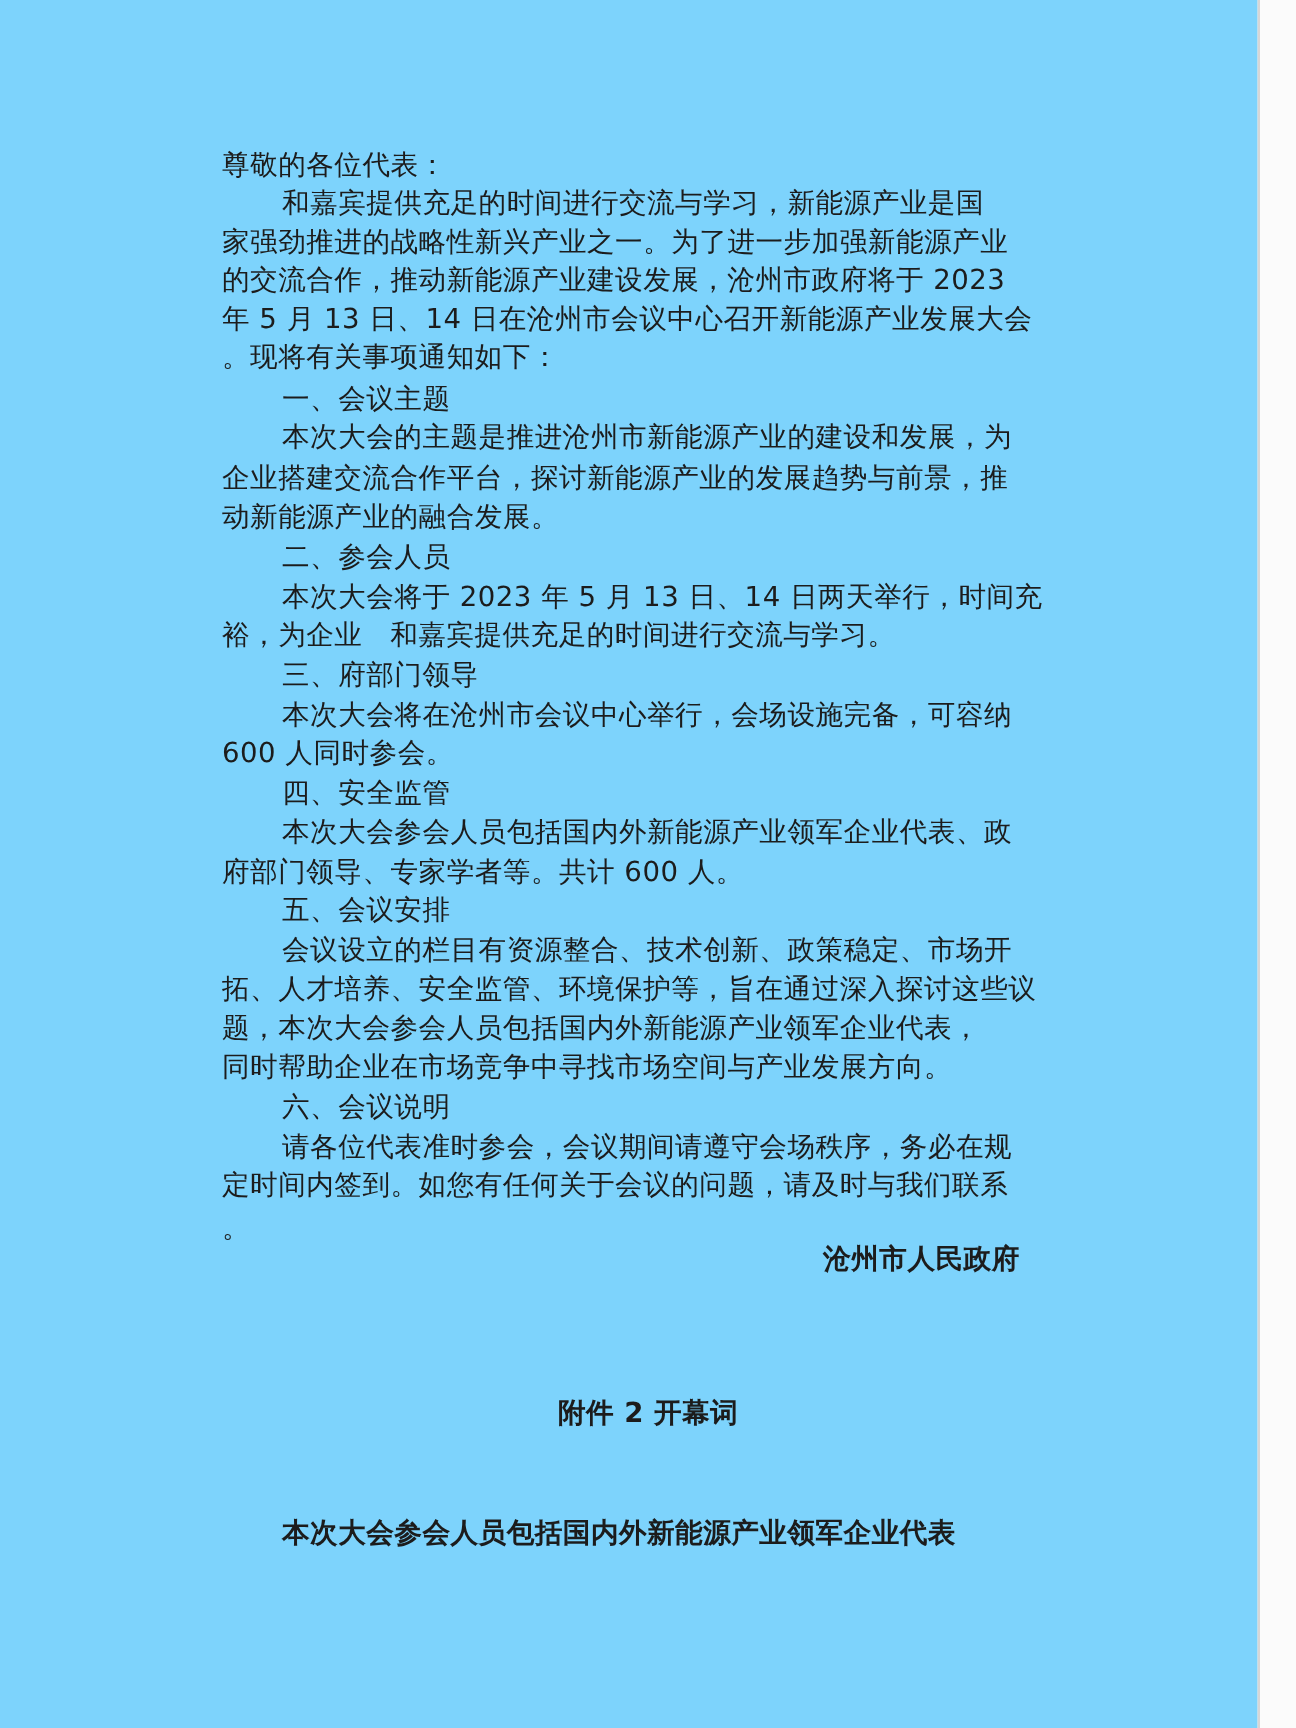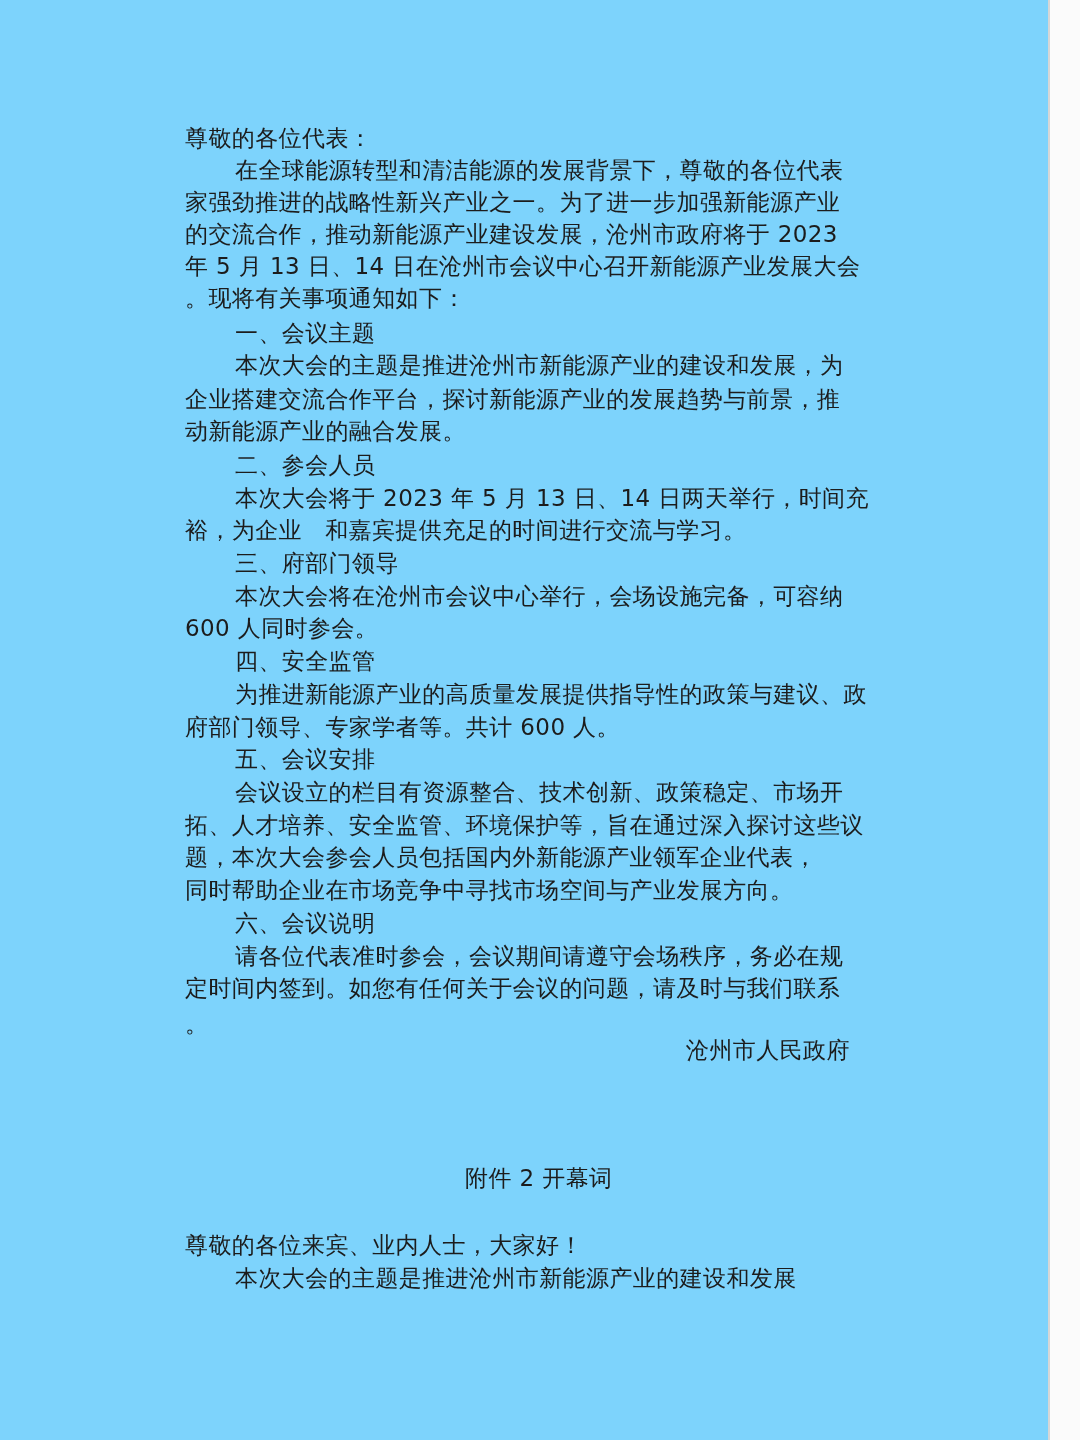--- a/index.html
+++ b/index.html
@@ -48,66 +48,65 @@
     .line {
       position: absolute;
       left: 0;
       white-space: pre;
       font-size: 23px;
       line-height: 32px;
       height: 32px;
       letter-spacing: 0.4px;
     }
     .indent { left: 50px; }
-    .sig { position: absolute; white-space: pre; font-size: 23px; line-height: 32px; letter-spacing: 0.4px; }
+    .sig { position: absolute; white-space: pre; font-size: 23px; line-height: 32px; letter-spacing: 0.4px; font-weight: bold; }
   </style>
 </head>
 <body>
 
 <div class="page">
 
   <div class="content">
     <div class="line" style="top:0px">尊敬的各位代表：</div>
 
-    <div class="line indent" style="top:32px">在全球能源转型和清洁能源的发展背景下，尊敬的各位代表</div>
+    <div class="line indent" style="top:32px">和嘉宾提供充足的时间进行交流与学习，新能源产业是国</div>
     <div class="line" style="top:64px">家强劲推进的战略性新兴产业之一。为了进一步加强新能源产业</div>
     <div class="line" style="top:96px">的交流合作，推动新能源产业建设发展，沧州市政府将于 2023</div>
     <div class="line" style="top:128px">年 5 月 13 日、14 日在沧州市会议中心召开新能源产业发展大会</div>
     <div class="line" style="top:160px">。现将有关事项通知如下：</div>
 
     <div class="line indent" style="top:195px">一、会议主题</div>
     <div class="line indent" style="top:227px">本次大会的主题是推进沧州市新能源产业的建设和发展，为</div>
     <div class="line" style="top:261px">企业搭建交流合作平台，探讨新能源产业的发展趋势与前景，推</div>
     <div class="line" style="top:293px">动新能源产业的融合发展。</div>
 
     <div class="line indent" style="top:327px">二、参会人员</div>
     <div class="line indent" style="top:360px">本次大会将于 2023 年 5 月 13 日、14 日两天举行，时间充</div>
     <div class="line" style="top:392px">裕，为企业   和嘉宾提供充足的时间进行交流与学习。</div>
 
     <div class="line indent" style="top:425px">三、府部门领导</div>
     <div class="line indent" style="top:458px">本次大会将在沧州市会议中心举行，会场设施完备，可容纳</div>
     <div class="line" style="top:490px">600 人同时参会。</div>
 
     <div class="line indent" style="top:523px">四、安全监管</div>
-    <div class="line indent" style="top:556px">为推进新能源产业的高质量发展提供指导性的政策与建议、政</div>
+    <div class="line indent" style="top:556px">本次大会参会人员包括国内外新能源产业领军企业代表、政</div>
     <div class="line" style="top:589px">府部门领导、专家学者等。共计 600 人。</div>
 
     <div class="line indent" style="top:621px">五、会议安排</div>
     <div class="line indent" style="top:654px">会议设立的栏目有资源整合、技术创新、政策稳定、市场开</div>
     <div class="line" style="top:687px">拓、人才培养、安全监管、环境保护等，旨在通过深入探讨这些议</div>
     <div class="line" style="top:719px">题，本次大会参会人员包括国内外新能源产业领军企业代表，</div>
     <div class="line" style="top:752px">同时帮助企业在市场竞争中寻找市场空间与产业发展方向。</div>
 
     <div class="line indent" style="top:785px">六、会议说明</div>
     <div class="line indent" style="top:818px">请各位代表准时参会，会议期间请遵守会场秩序，务必在规</div>
     <div class="line" style="top:850px">定时间内签到。如您有任何关于会议的问题，请及时与我们联系</div>
     <div class="line" style="top:886px">。</div>
   </div>
 
   <div class="sig" style="left:686px; top:1034px;">沧州市人民政府</div>
 
   <div class="sig" style="left:465px; top:1162px;">附件 2 开幕词</div>
-  <div class="sig" style="left:185px; top:1229px;">尊敬的各位来宾、业内人士，大家好！</div>
-  <div class="sig" style="left:235px; top:1262px;">本次大会的主题是推进沧州市新能源产业的建设和发展</div>
+  <div class="sig" style="left:235px; top:1262px;">本次大会参会人员包括国内外新能源产业领军企业代表</div>
 </div>
 
 <div class="page-edge"></div>
 <div class="right-gutter"></div>
 
 </body></html>

